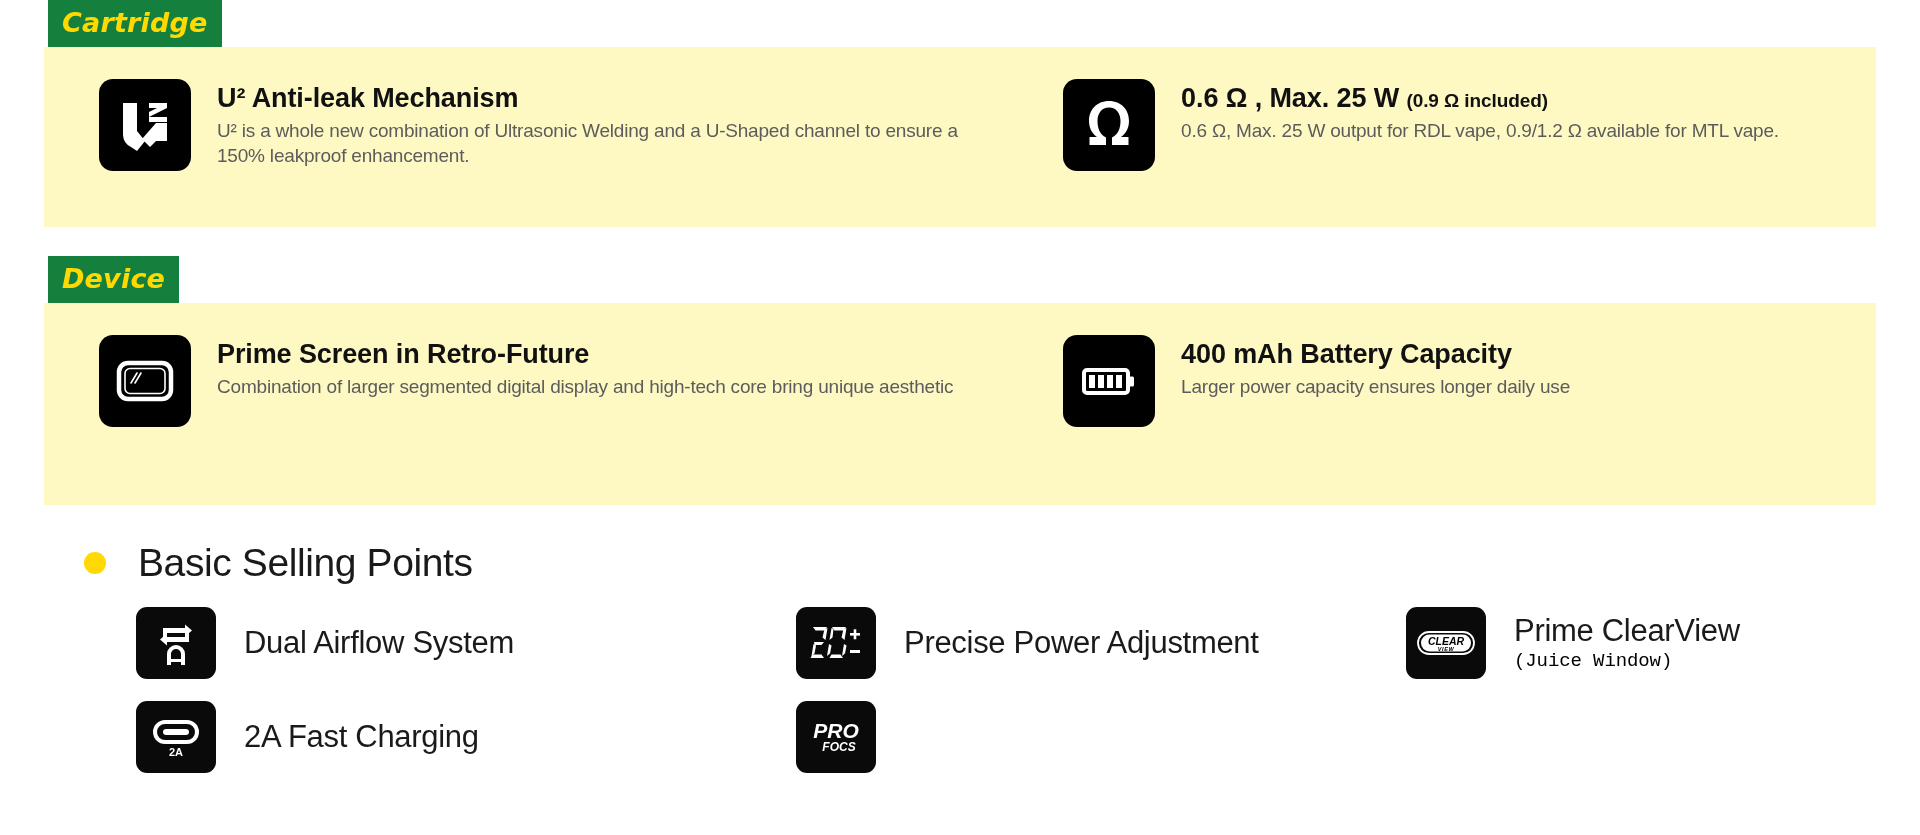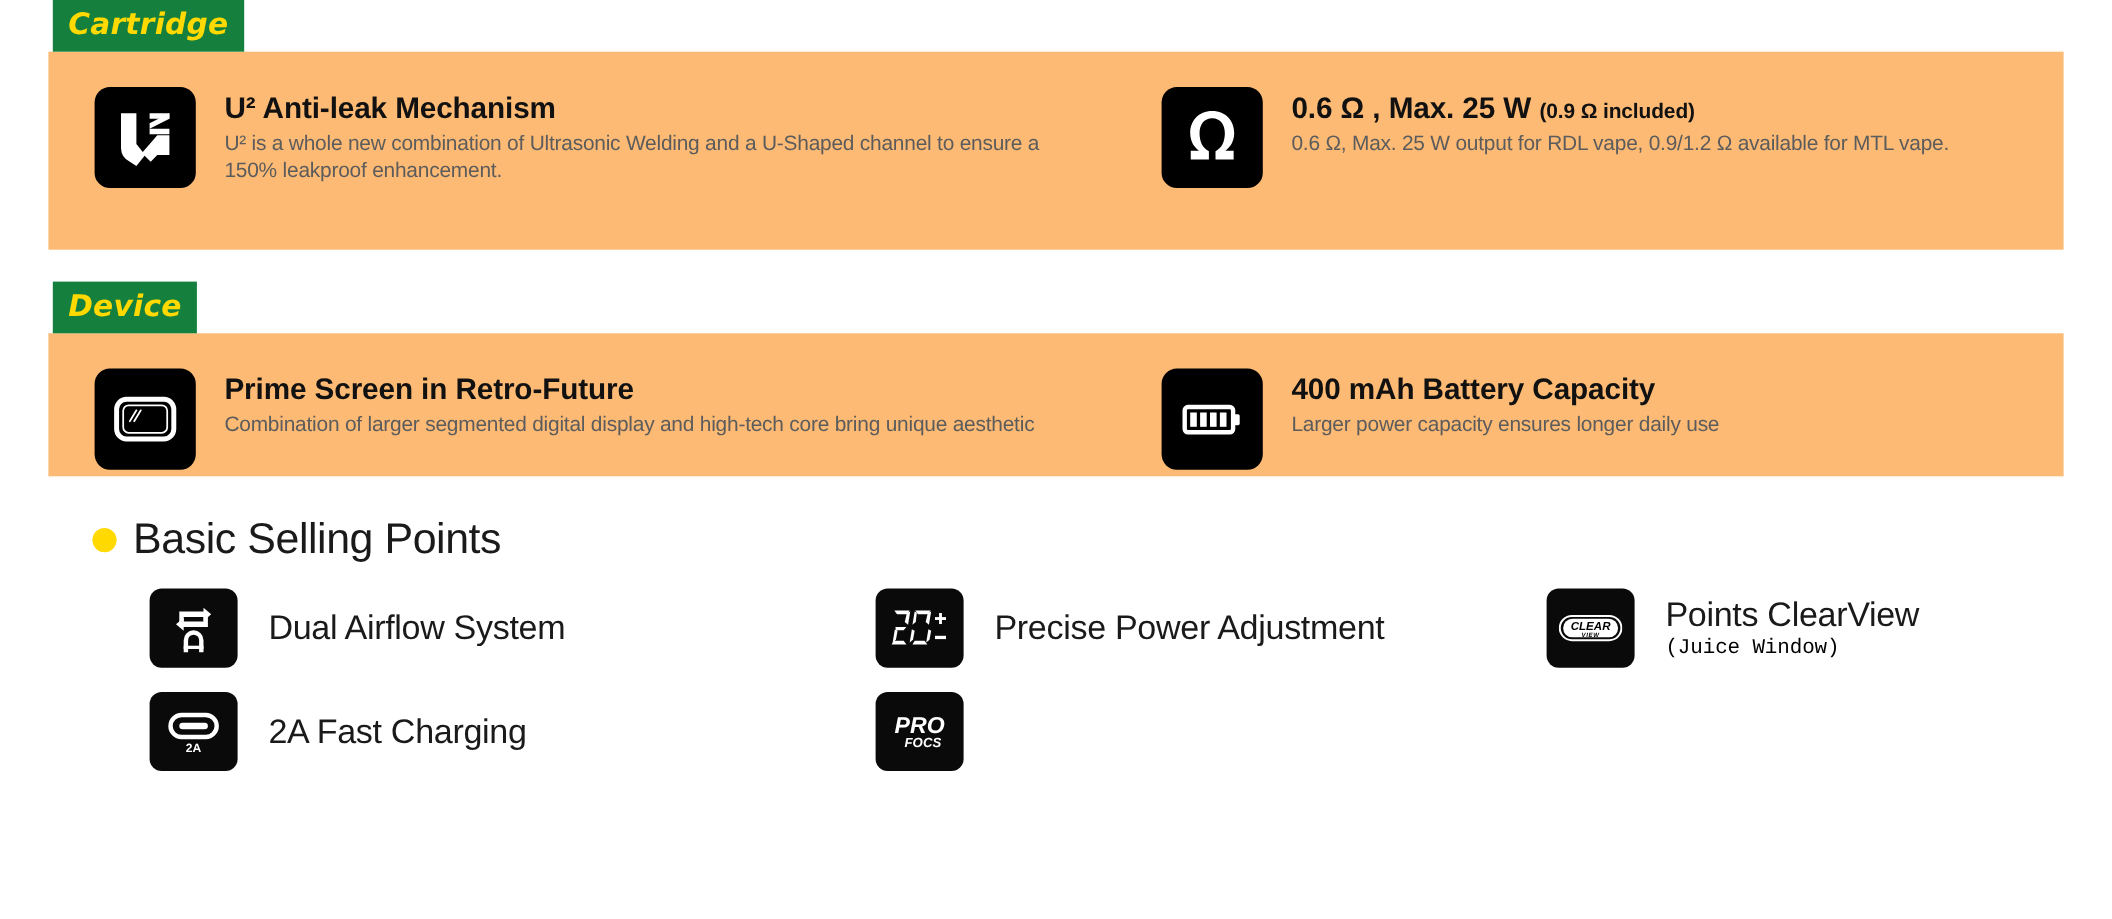--- a/index.html
+++ b/index.html
@@ -27,27 +27,27 @@
     letter-spacing: 0.2px;
     line-height: 1;
     padding: 9px 14px 11px 14px;
     font-family: "DejaVu Sans", sans-serif;
     font-style: italic;
   }
   .badge-row { margin-left: 4px; }
 
   
   .panel {
-    background: #fdba74;
+    background: #fef9c3;
     width: 1832px;
     display: flex;
-    padding: 32px 0 34px 0;
+    padding: 32px 0 34px 13px;
   }
   .panel.cartridge { height: 180px; }
-  .panel.device    { height: 130px; }
+  .panel.device    { height: 202px; }
 
   .feat {
     display: flex;
     align-items: flex-start;
     gap: 26px;
   }
   .feat.col1 { width: 1000px; padding-left: 42px; }
   .feat.col2 { width: 830px;  padding-left: 12px; }
 
   .icon-box {
@@ -81,21 +81,21 @@
     letter-spacing: -0.2px;
     margin-top: 2px;
     max-width: 760px;
   }
   .feat.col2 .feat-desc { max-width: 680px; }
 
   
   .sp-head {
     display: flex;
     align-items: center;
-    gap: 15px;
+    gap: 32px;
     margin-top: 36px;
     margin-left: 40px;
   }
   .sp-dot {
     width: 22px; height: 22px;
     border-radius: 50%;
     background: #ffd900;
     flex: 0 0 auto;
   }
   .sp-title {
@@ -285,21 +285,21 @@
     <div class="sp-item">
       <div class="sp-icon">
         <svg width="58" height="30" viewBox="0 0 58 30" aria-hidden="true">
           <rect x="1" y="4" width="56" height="22" rx="11" ry="11" fill="none" stroke="#ffffff" stroke-width="1.8"></rect>
           <rect x="4" y="6.6" width="50" height="16.8" rx="8.4" ry="8.4" fill="#ffffff"></rect>
           <text x="29" y="17" text-anchor="middle" fill="#000000" font-family="&quot;Liberation Sans&quot;, sans-serif" font-size="10.5" font-weight="bold" font-style="italic">CLEAR</text>
           <text x="29" y="23" text-anchor="middle" fill="#000000" font-family="&quot;Liberation Sans&quot;, sans-serif" font-size="5.5" font-weight="bold" font-style="italic" letter-spacing="0.6">VIEW</text>
         </svg>
       </div>
       <span class="sp-label">
-        <span>Points ClearView</span>
+        <span>Prime ClearView</span>
         <span class="sp-sublabel">(Juice Window)</span>
       </span>
     </div>
 
     <div class="sp-item">
       <div class="sp-icon">
         <svg width="50" height="46" viewBox="0 0 50 46" aria-hidden="true">
           <rect x="4" y="8" width="42" height="20" rx="10" ry="10" fill="none" stroke="#ffffff" stroke-width="4"></rect>
           <rect x="12" y="15" width="26" height="6" rx="3" ry="3" fill="#ffffff"></rect>
           <text x="25" y="42" text-anchor="middle" fill="#ffffff" font-family="&quot;Liberation Sans&quot;, sans-serif" font-size="11" font-weight="bold">2A</text>

